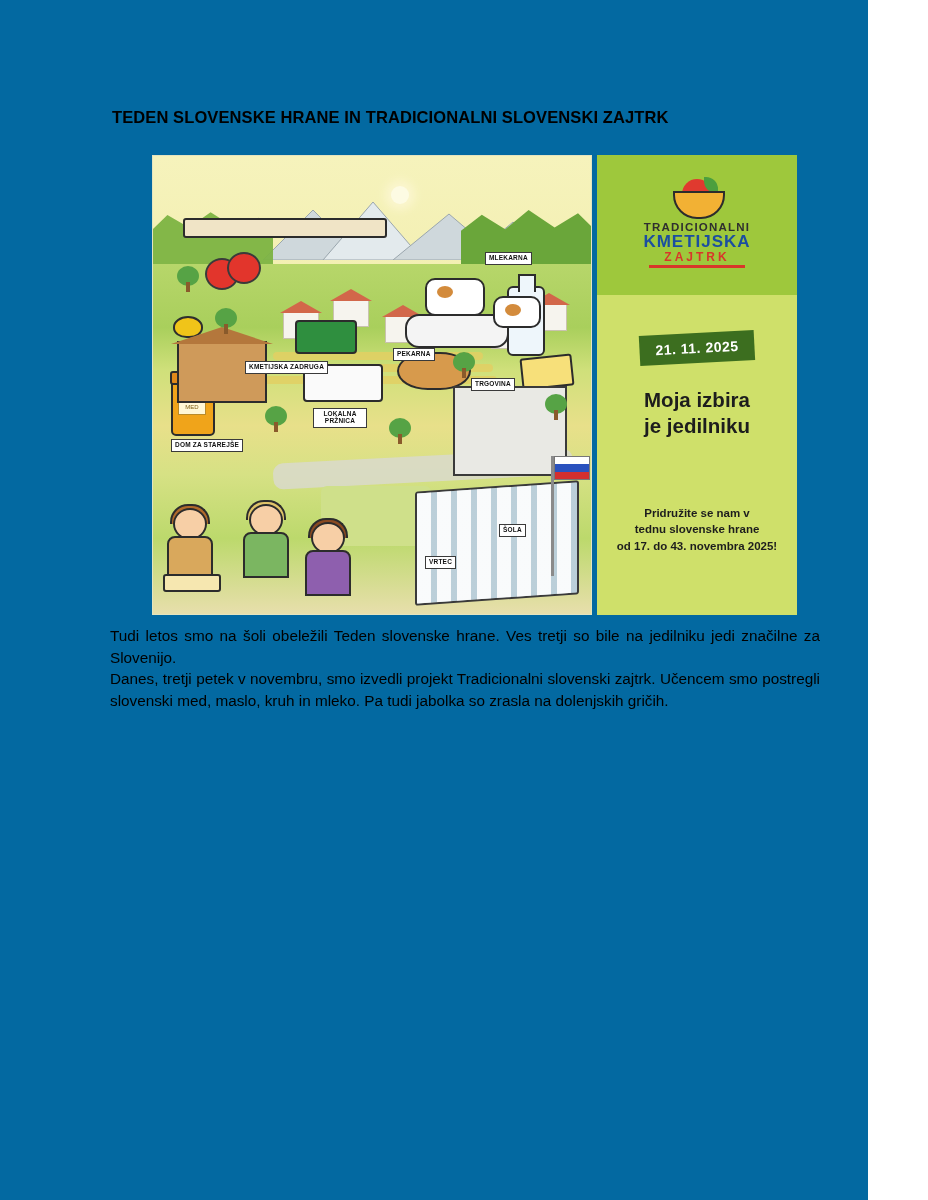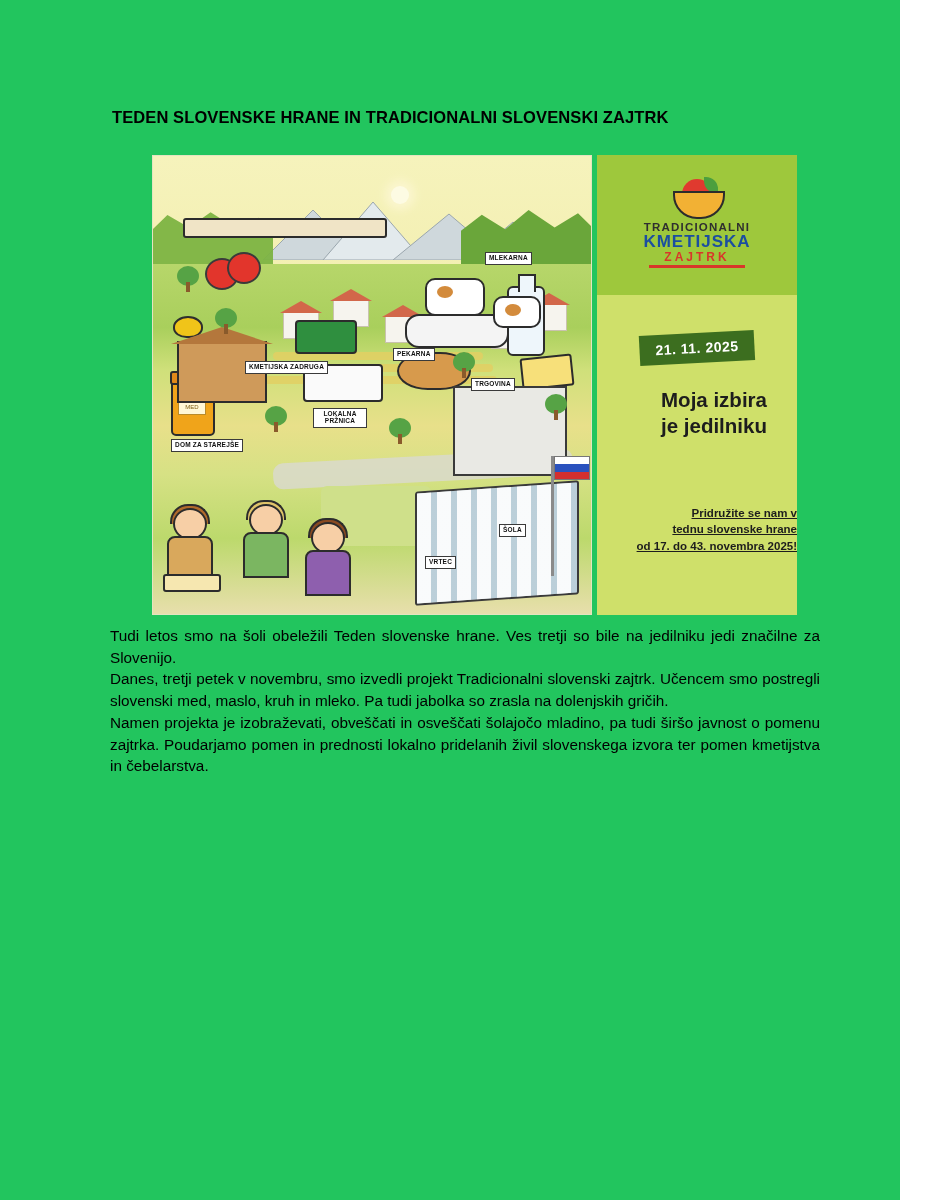--- a/index.html
+++ b/index.html
@@ -13,22 +13,21 @@
     font-family: "Liberation Sans", sans-serif;
     color: #000000;
     position: relative;
     overflow: hidden;
   }
   .page {
     position: absolute;
     left: 0; top: 0;
     width: 868px;
     height: 1200px;
-    background: #22c55e;
-    padding-left: 32px;
+    background: #0369a1;
   }
   .doc-title {
     position: absolute;
     left: 112px;
     top: 108px;
     font-size: 16.5px;
     font-weight: bold;
     letter-spacing: 0.1px;
     white-space: nowrap;
   }
@@ -245,27 +244,25 @@
   }
   .date-badge {
     position: absolute; left: 50%; top: 178px; transform: translateX(-50%) rotate(-3deg);
     background: #3c6e1f; color: #ffffff; font-size: 14px; font-weight: bold;
     padding: 7px 16px; letter-spacing: .5px; white-space: nowrap;
   }
   .poster-headline {
     position: absolute; left: 0; top: 232px; width: 100%;
     text-align: center; color: #1d1d1d; font-size: 20.5px; font-weight: bold;
     line-height: 1.28;
-    margin-left: 17px;
   }
   .poster-sub {
     position: absolute; left: 0; top: 350px; width: 100%;
-    text-align: right; color: #1d1d1d; font-size: 11.5px; font-weight: bold;
+    text-align: center; color: #1d1d1d; font-size: 11.5px; font-weight: bold;
     line-height: 1.42;
-    text-decoration: underline;
   }
 
   
   .body-text {
     position: absolute;
     left: 110px;
     top: 625px;
     width: 710px;
     font-size: 15.3px;
     line-height: 1.42;
@@ -431,16 +428,15 @@
         <div>Pridružite se nam v</div>
         <div>tednu slovenske hrane</div>
         <div>od 17. do 43. novembra 2025!</div>
       </div>
     </div>
   </div>
 
   <div class="body-text">
     <p>Tudi letos smo na šoli obeležili Teden slovenske hrane. Ves tretji so bile na jedilniku jedi značilne za Slovenijo.</p>
     <p>Danes, tretji petek v novembru, smo izvedli projekt Tradicionalni slovenski zajtrk. Učencem smo postregli slovenski med, maslo, kruh in mleko. Pa tudi jabolka so zrasla na dolenjskih gričih.</p>
-    <p>Namen projekta je izobraževati, obveščati in osveščati šolajočo mladino, pa tudi širšo javnost o pomenu zajtrka. Poudarjamo pomen in prednosti lokalno pridelanih živil slovenskega izvora ter pomen kmetijstva in čebelarstva.</p>
   </div>
 
 </div>
 
 </body></html>

